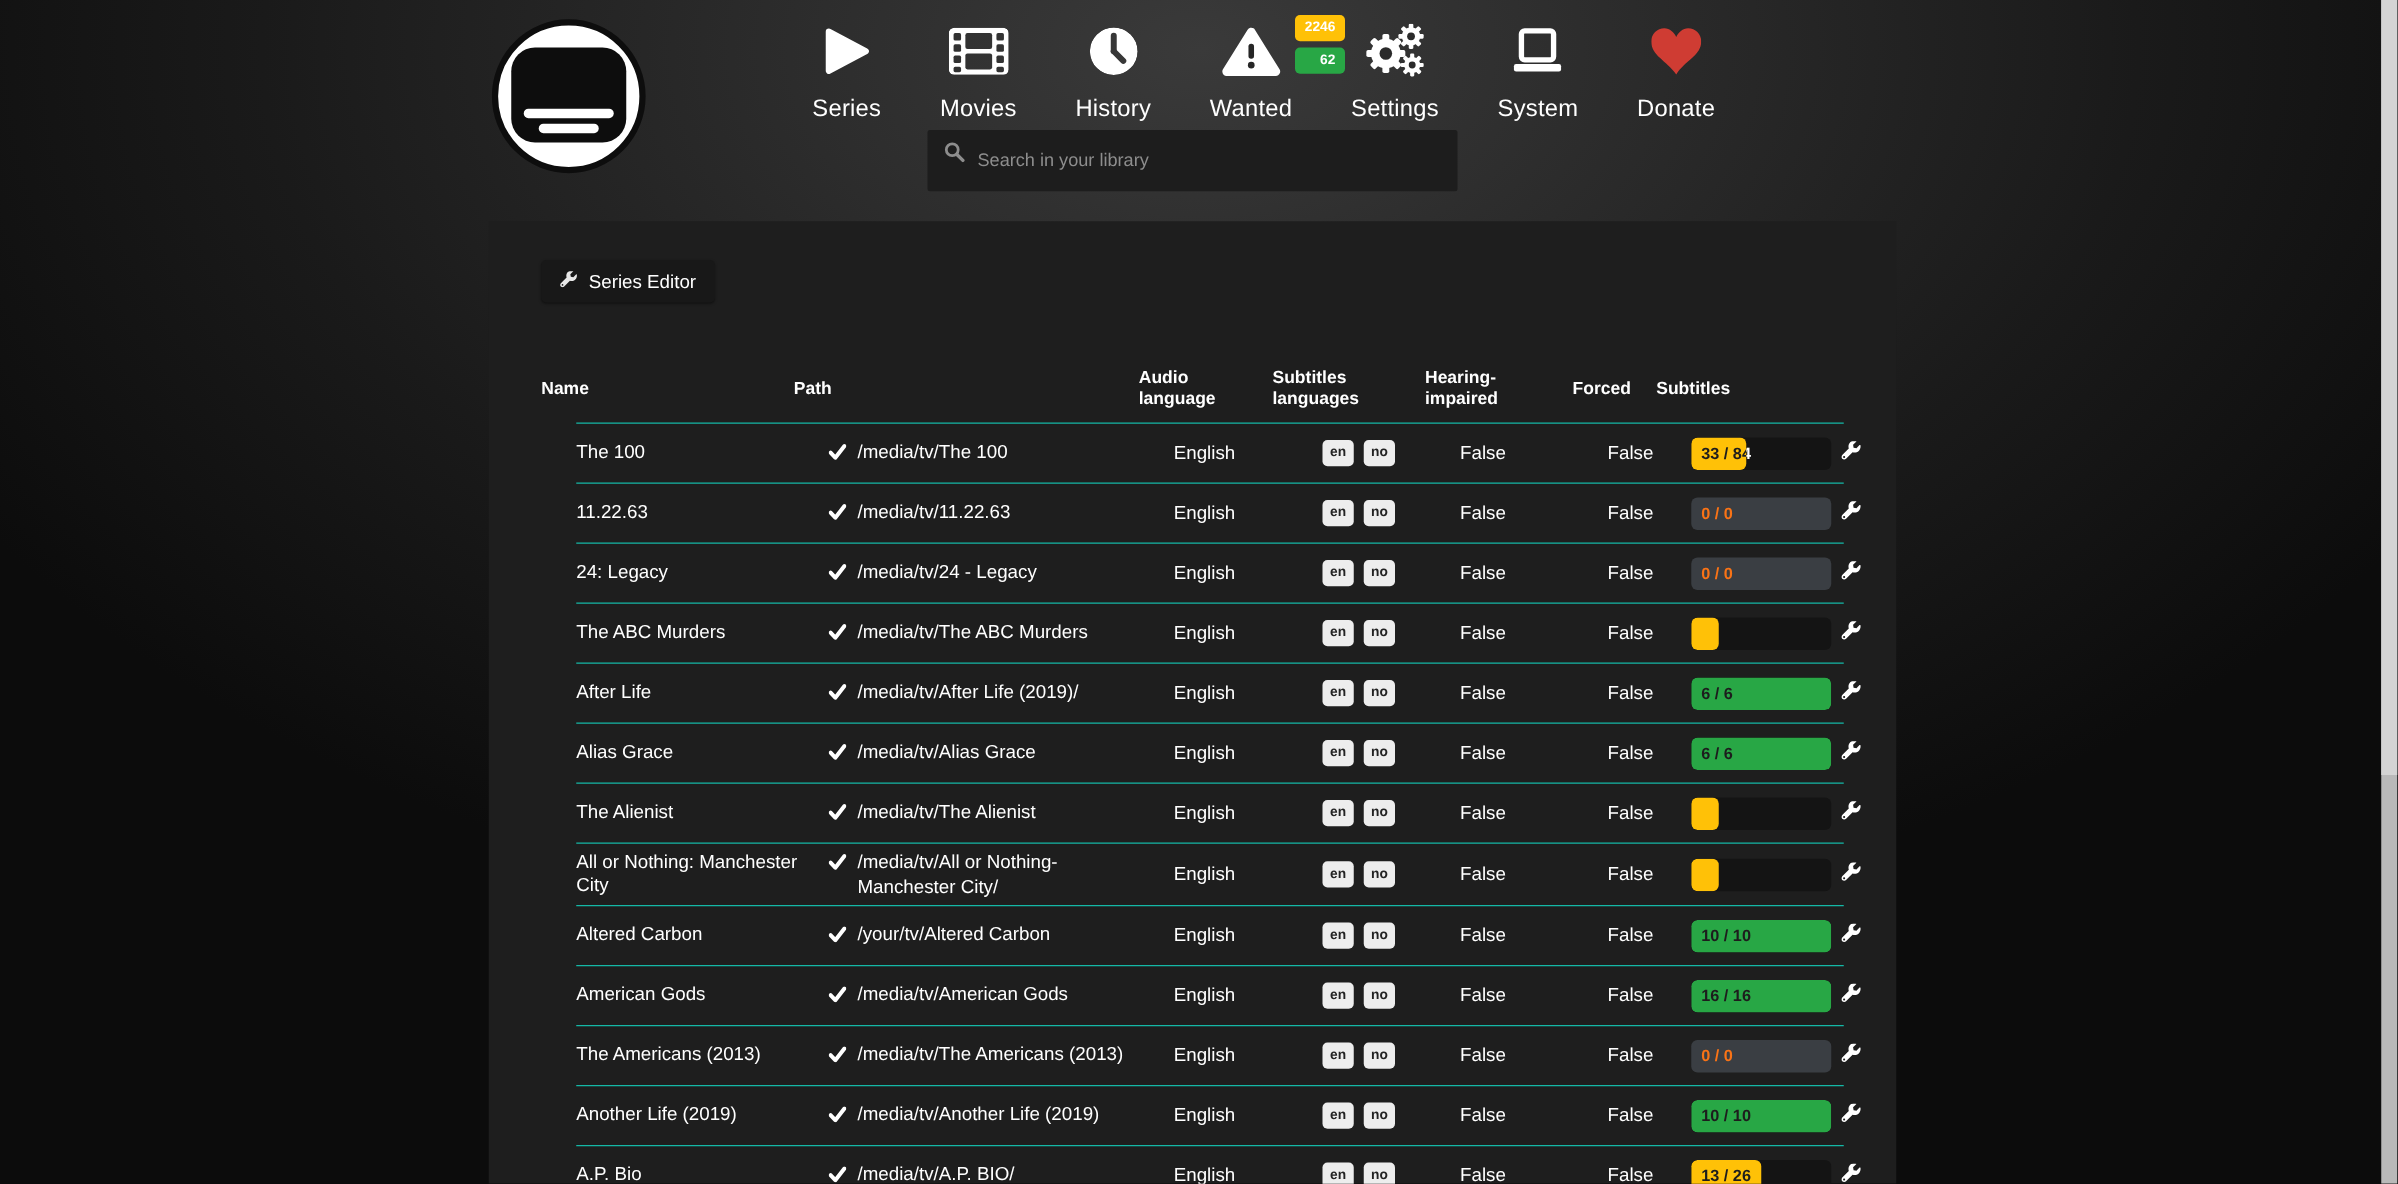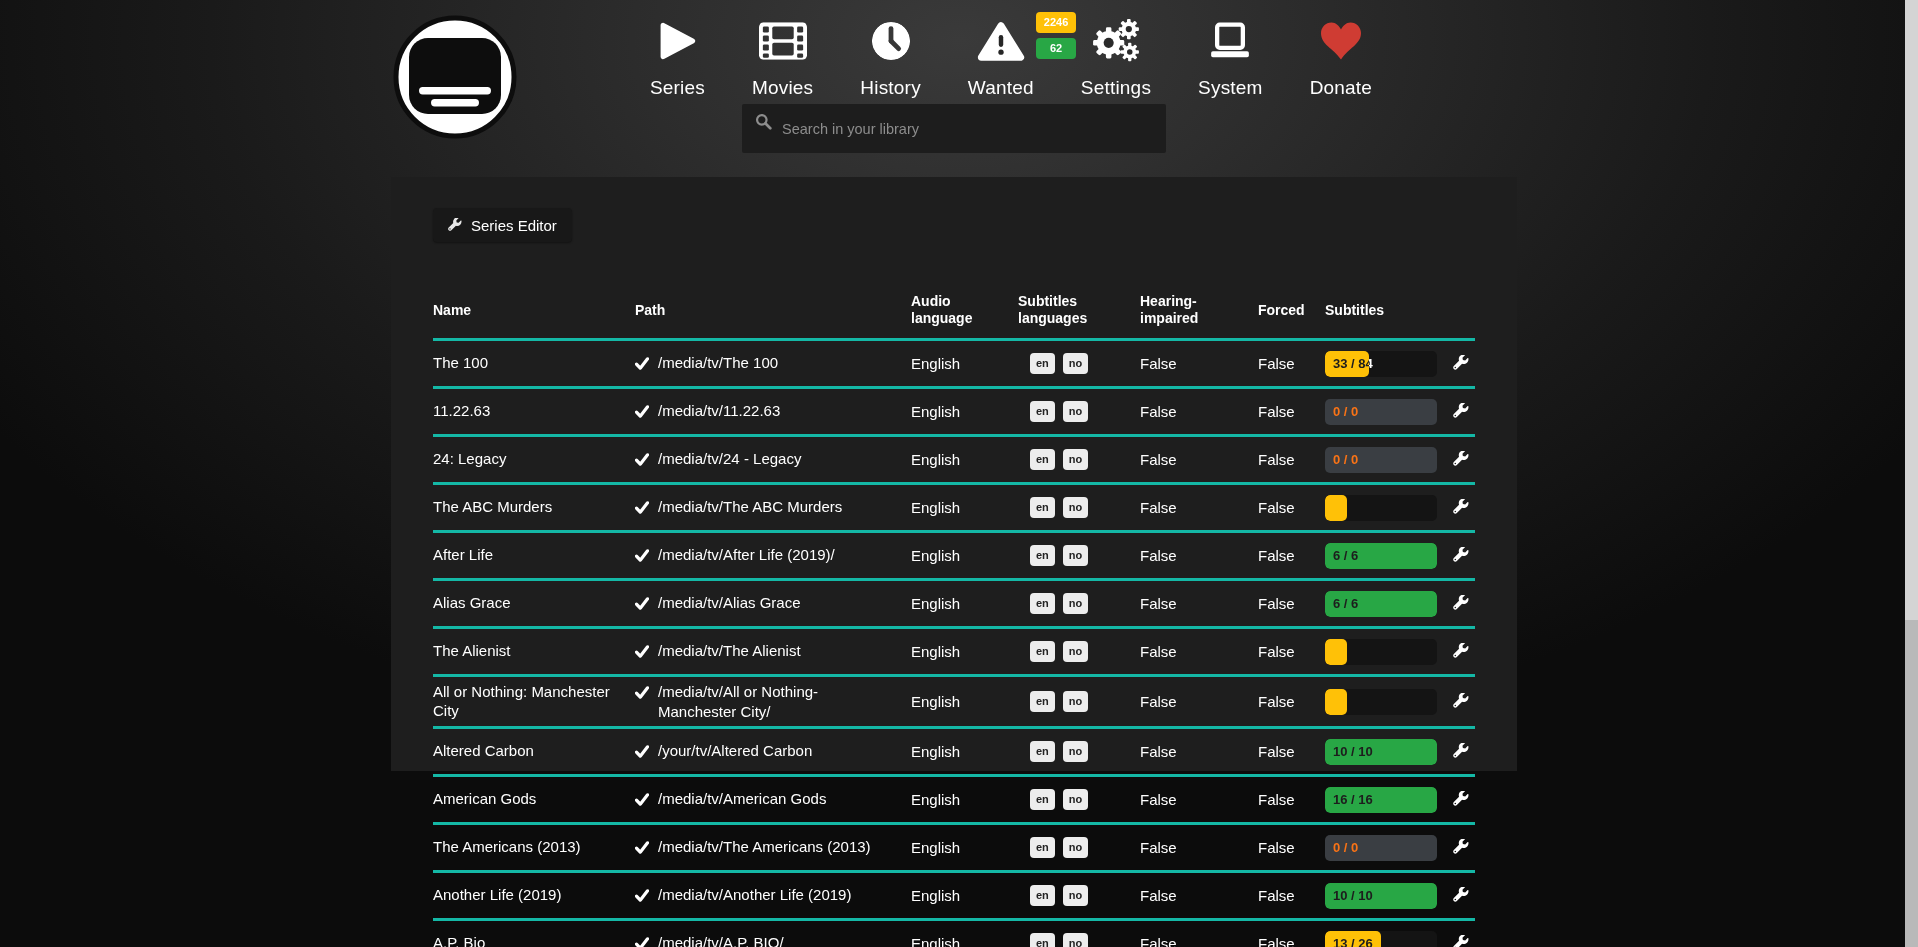--- a/index.html
+++ b/index.html
@@ -18,55 +18,55 @@
   
   .logo { position:absolute; left:393px; top:15px; width:124px; height:124px; }
   .main-nav {
     position:absolute; left:0; right:0; top:18px;
     display:flex; justify-content:center; gap:47px; padding-left:104px;
   }
   .nav-item { position:relative; display:flex; flex-direction:column; align-items:center; cursor:pointer; }
   .nav-icon { height:46px; display:flex; align-items:center; justify-content:center; }
   .nav-label { margin-top:13px; color:#fff; font-size:19px; letter-spacing:.2px; }
   .badges { position:absolute; left:100%; top:-6px; margin-left:2px; display:flex; flex-direction:column; gap:5px; }
-  .badge { font-size:11px; font-weight:bold; color:#fff; padding:5px 8px; border-radius:4px; line-height:1; text-align:center; }
+  .badge { font-size:11px; font-weight:bold; color:#fff; padding:5px 8px; border-radius:4px; line-height:1; text-align:right; }
   .badge-yellow { background:#ffc107; }
   .badge-green  { background:#28a745; }
 
   .searchbox { position:absolute; left:742px; top:104px; width:424px; height:49px; }
   .searchbox input {
     width:100%; height:100%; background:#1d1d1d; border:none; border-radius:2px;
     color:#cfcfcf; font-size:14.5px; padding:0 12px 0 40px; outline:none;
     font-family:"Liberation Sans","DejaVu Sans",sans-serif;
   }
   .searchbox input::placeholder { color:#8d8d8d; }
   .search-icon { position:absolute; left:13px; top:9px; }
 
   
   .panel {
-    position:absolute; left:391px; top:177px; width:1126px; height:594px;
+    position:absolute; left:391px; top:177px; width:1126px; height:770px;
     background:#1e1e1e; padding:0 42px;
   }
   .series-editor-btn {
     margin-top:31px; height:34px; display:inline-flex; align-items:center; gap:9px;
     background:#181818; border:none; border-radius:4px; padding:0 15px;
     color:#fff; font-size:15px; cursor:pointer; box-shadow:0 1px 2px rgba(0,0,0,.4);
     font-family:"Liberation Sans","DejaVu Sans",sans-serif;
   }
 
   
   .s-table { margin-top:40px; }
   .t-header, .t-row {
     display:grid;
     grid-template-columns:202px 276px 107px 122px 118px 67px 120px 1fr;
     align-items:center;
   }
   .t-header { min-height:56px; color:#fff; font-weight:bold; font-size:14px; line-height:1.2; }
   .t-header > div { padding-right:20px; }
-  .t-row { min-height:48px; border-top:3px solid #14b8a6; color:#fff; font-size:15px; padding:5px 0; }
+  .t-row { min-height:48px; border-top:1px solid #14b8a6; color:#fff; font-size:15px; padding:5px 0;margin-left:28px; }
   .cell-name { padding-right:12px; line-height:1.25; cursor:pointer; }
   .cell-path { display:flex; align-items:flex-start; gap:9px; padding-right:14px; line-height:1.3; }
   .check { flex:0 0 auto; margin-top:2px; }
   .lang-badges { display:flex; gap:8px;padding-left:12px; }
   .lang-badge {
     background:#ededed; color:#232323; font-size:11px; font-weight:bold;
     padding:5px 6px; min-width:24px; text-align:center; border-radius:4px; line-height:1;
   }
   .cell-tool { display:flex; justify-content:flex-end; padding-right:6px; }
   .row-wrench { cursor:pointer; }

